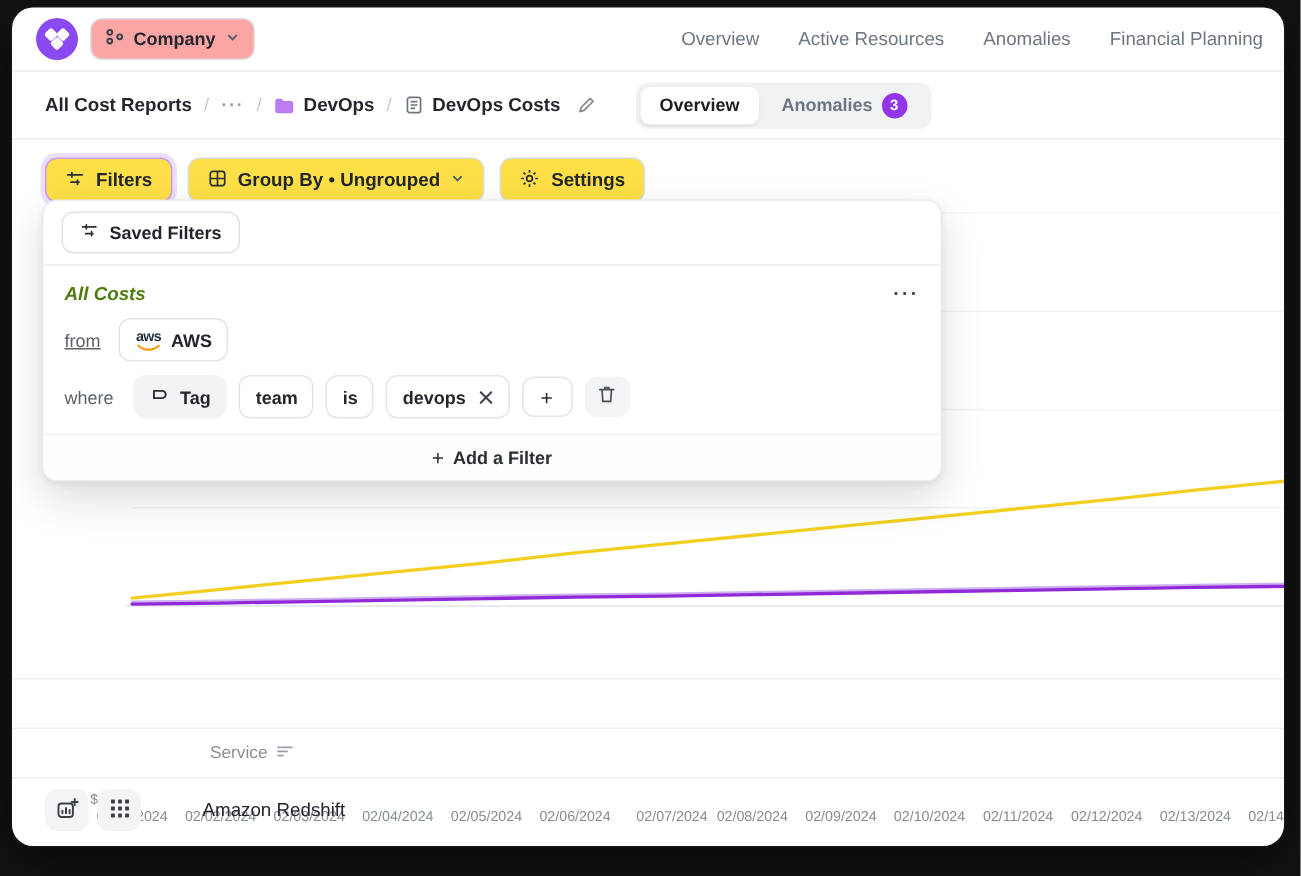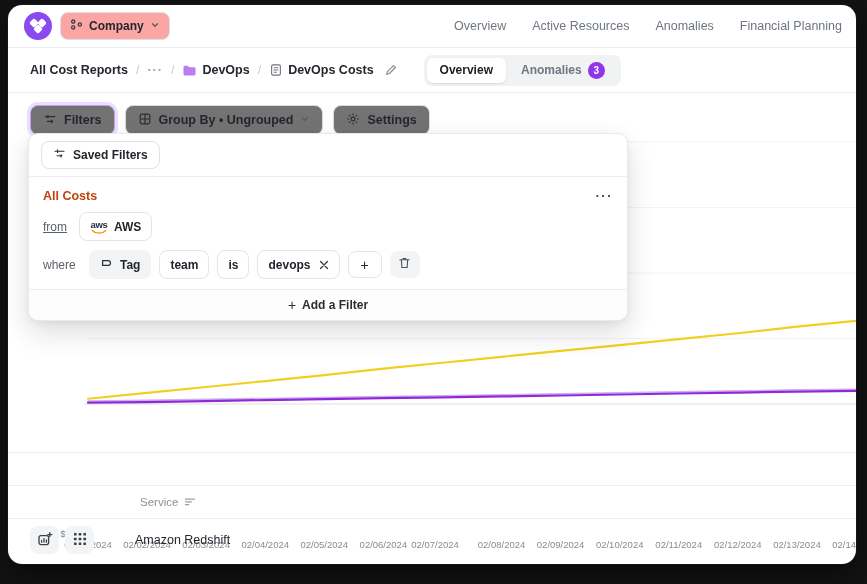--- a/index.html
+++ b/index.html
@@ -37,38 +37,38 @@
   .crumb svg{display:block;}
   .seg-ctrl{margin-left:26px;height:31px;background:#f1f2f4;border-radius:8px;display:inline-flex;
        align-items:center;padding:0 3px;gap:2px;}
   .seg-item{height:25px;display:inline-flex;align-items:center;padding:0 13px;border-radius:6px;
        font-size:12px;font-weight:600;color:#6e7681;cursor:pointer;}
   .seg-item.active{background:#fff;color:#1b1e22;box-shadow:0 1px 2px rgba(20,22,26,.10);}
   .badge{margin-left:6px;width:17px;height:17px;border-radius:50%;background:#9333ea;color:#fff;
        font-size:10px;font-weight:700;display:inline-flex;align-items:center;justify-content:center;}
   
   .toolbar{margin:12px 0 0 22px;display:flex;gap:10px;position:relative;z-index:5;}
-  .tbtn{height:30px;display:inline-flex;align-items:center;gap:7px;padding:12px 12px;background:#737373;
+  .tbtn{height:30px;display:inline-flex;align-items:center;gap:7px;padding:12px 12px;background:#fde047;
        border:1px solid #d8dce1;border-radius:8px;font-size:12.5px;font-weight:600;color:#23272d;cursor:pointer;}
   .tbtn.focused{border-color:#c89bf5;box-shadow:0 0 0 3px #ecdffb;}
   
   .chart-wrap{position:absolute;left:0;top:130px;width:848px;height:310px;}
   .chart-wrap svg{position:absolute;left:0;top:0;}
   .ylab{position:absolute;left:44px;top:393px;width:32px;text-align:right;font-size:9.5px;color:#80878f;}
   .xlabs{position:absolute;left:0;top:404px;width:848px;height:16px;}
   .xlab{position:absolute;top:0;transform:translateX(-50%);font-size:9.5px;color:#858c94;white-space:nowrap;}
   
   .pop{position:absolute;left:20px;top:128px;width:598px;background:#fff;border:1px solid #e7eaee;
        border-radius:10px;z-index:20;box-shadow:0 12px 28px rgba(15,18,24,.14),0 2px 6px rgba(15,18,24,.06);}
   .pop-head{padding:7px 12px;border-bottom:1px solid #eceef1;}
   .sf-btn{height:28px;display:inline-flex;align-items:center;gap:7px;padding:12px 11px;background:#fff;
        border:1px solid #dfe2e6;border-radius:8px;font-size:12px;font-weight:600;color:#23272d;cursor:pointer;}
   .pop-body{padding:12px 14px 10px;}
   .pop-title-row{display:flex;align-items:center;}
-  .pop-title{font-size:12.5px;font-weight:700;color:#c2410c;}
+  .pop-title{font-size:12.5px;font-weight:700;color:#4d7c0f;font-style:italic;}
   .overflow{margin-left:auto;color:#3f444a;font-size:13px;font-weight:700;letter-spacing:1.5px;cursor:pointer;line-height:10px;}
   .rule-row{margin-top:9px;display:flex;align-items:center;gap:8px;}
   .rule-lbl{font-size:12px;color:#5b6169;width:38px;flex:none;}
   .rule-lbl.from{width:28px;text-decoration:underline;}
   .chip{height:27px;display:inline-flex;align-items:center;gap:6px;padding:0 10px;border-radius:8px;
        font-size:12px;font-weight:600;color:#23272d;background:#fff;border:1px solid #e2e5e9;cursor:pointer;}
   .chip.gray{background:#f1f3f5;border-color:#f1f3f5;}
   .chip .x{display:inline-flex;margin-left:2px;cursor:pointer;}
   .sq-btn{width:34px;height:27px;display:inline-flex;align-items:center;justify-content:center;
        border:1px solid #e2e5e9;border-radius:8px;background:#fff;font-size:14px;color:#23272d;cursor:pointer;}
@@ -231,21 +231,21 @@
         <polyline points="80,263.76 139.0769230769231,257.865 198.15384615384616,251.97 257.2307692307692,246.075 316.3076923076923,240.18 375.3846153846154,233.63 434.46153846153845,227.735 493.53846153846155,221.84 552.6153846153846,215.945 611.6923076923077,210.05 670.7692307692308,204.155 729.8461538461539,198.26 788.9230769230769,191.71 848,185.815" fill="none" stroke="#f2cf1f" stroke-width="2.2" stroke-linecap="round"></polyline>
       </svg>
     <div class="ylab">$0.00</div>
     <div class="xlabs" id="xlabs">
         <span class="xlab" style="left: 80px;">02/01/2024</span>
         <span class="xlab" style="left: 139.077px;">02/02/2024</span>
         <span class="xlab" style="left: 198.154px;">02/03/2024</span>
         <span class="xlab" style="left: 257.231px;">02/04/2024</span>
         <span class="xlab" style="left: 316.308px;">02/05/2024</span>
         <span class="xlab" style="left: 375.385px;">02/06/2024</span>
-        <span class="xlab" style="left: 427px;">02/07/2024</span>
+        <span class="xlab" style="left: 440px;">02/07/2024</span>
         <span class="xlab" style="left: 493.538px;">02/08/2024</span>
         <span class="xlab" style="left: 552.615px;">02/09/2024</span>
         <span class="xlab" style="left: 611.692px;">02/10/2024</span>
         <span class="xlab" style="left: 670.769px;">02/11/2024</span>
         <span class="xlab" style="left: 729.846px;">02/12/2024</span>
         <span class="xlab" style="left: 788.923px;">02/13/2024</span>
         <span class="xlab" style="left: 848px;">02/14/2024</span>
       </div>
   </div>
 

